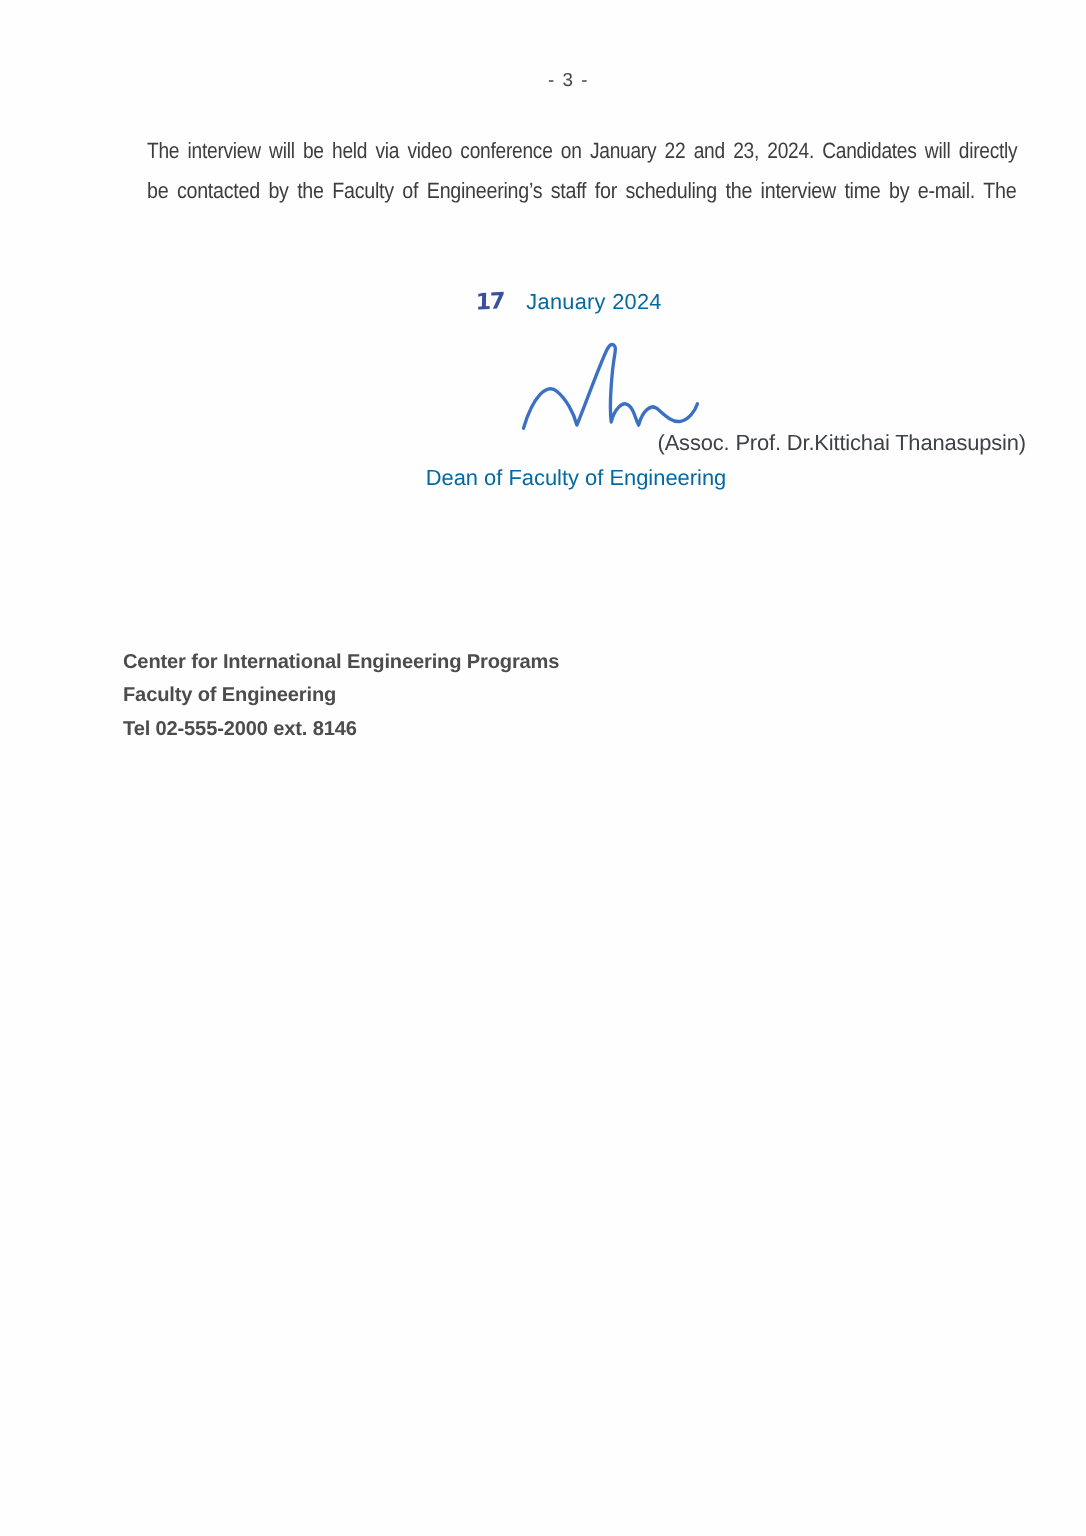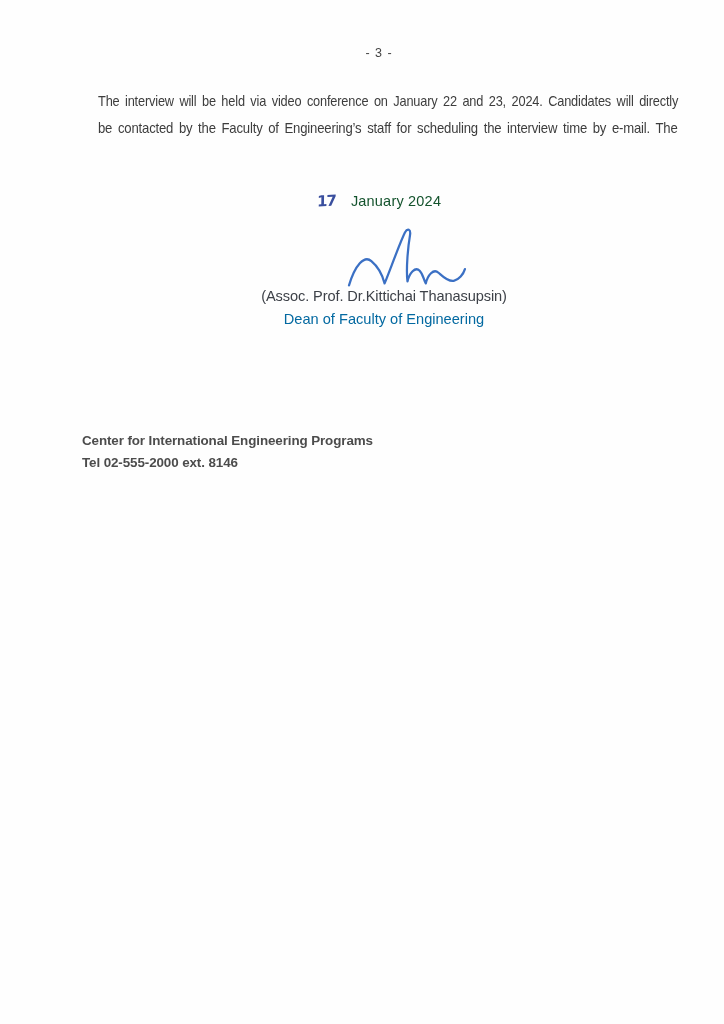--- a/index.html
+++ b/index.html
@@ -56,35 +56,35 @@
   .handwritten-day {
     font-family: "DejaVu Sans", sans-serif;
     font-size: 15px;
     font-weight: 600;
     color: #3a4f9e;
     transform: rotate(-3deg) skewX(-4deg);
     letter-spacing: -1px;
   }
   .month-year {
     font-size: 14.5px;
-    color: #14532d;
+    color: #0369a1;
     letter-spacing: 0.2px;
   }
   .signature-svg {
     position: absolute;
     left: 349px;
     top: 227px;
     overflow: visible;
   }
   .signatory-name {
     position: absolute;
     top: 288px;
     left: 84px;
     width: 600px;
-    text-align: center;
+    text-align: right;
     font-size: 14.6px;
     letter-spacing: -0.1px;
     color: #3d4148;
   }
   .signatory-title {
     position: absolute;
     top: 311px;
     left: 84px;
     width: 600px;
     text-align: center;
@@ -132,16 +132,17 @@
              C 92 47, 97 52.5, 103 51.5
              C 108 50.5, 112.5 45, 114 40" fill="none" stroke="#3b70c4" stroke-width="2.2" stroke-linecap="round" stroke-linejoin="round"></path>
   </svg>
 
   <div class="signatory-name">(Assoc. Prof. Dr.Kittichai Thanasupsin)</div>
 
   <div class="signatory-title">Dean of Faculty of Engineering</div>
 
   <div class="contact-block">
     <div>Center for International Engineering Programs</div>
+    <div>Faculty of Engineering</div>
     <div>Tel 02-555-2000 ext. 8146</div>
   </div>
 
 </div>
 
 </body></html>

